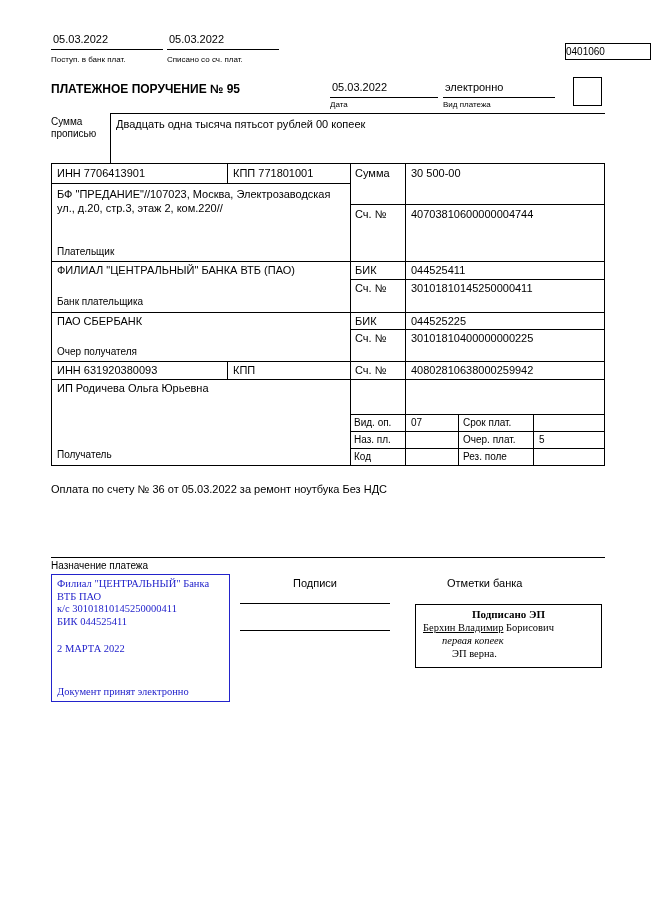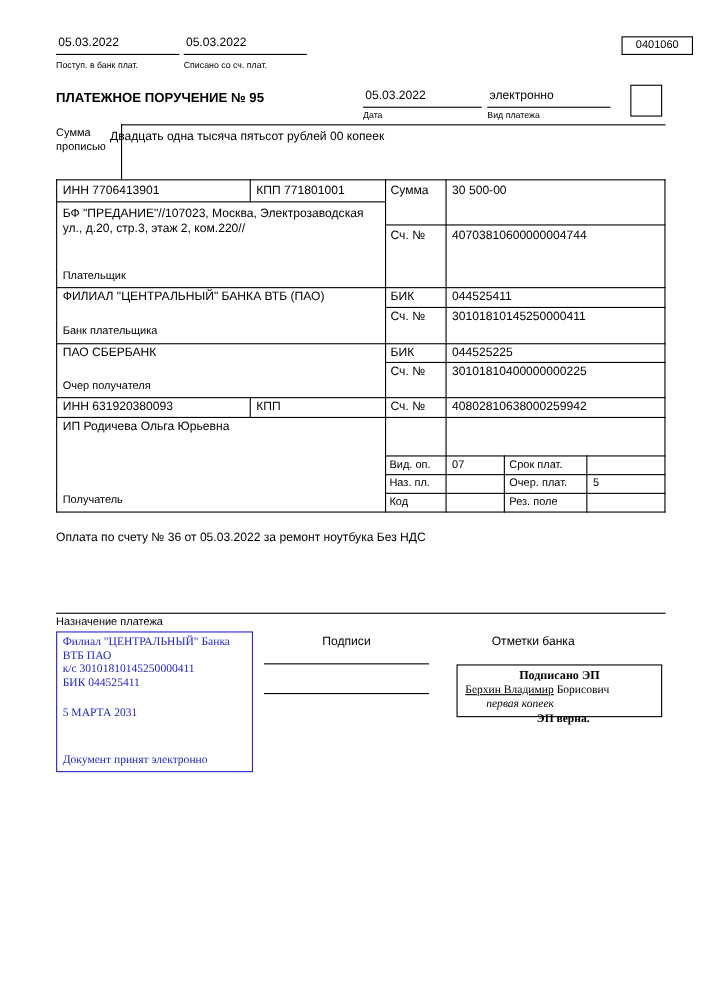--- a/index.html
+++ b/index.html
@@ -24,50 +24,50 @@
     font-family:"Liberation Serif", serif; font-size:10.5px; line-height:12.5px;
     padding:3px 5px; display:flex; flex-direction:column;
   }
   .stamp .date   { margin-top:15px; }
   .stamp .footer { margin-top:auto; }
 
   .sig-caption { position:absolute; left:240px; top:577px; width:150px; text-align:center; font-size:11px; }
   .marks-caption { position:absolute; left:447px; top:577px; font-size:11px; white-space:nowrap; }
 
   .ep {
-    position:absolute; left:415px; top:604px; width:187px; height:48px;
+    position:absolute; left:415px; top:604px; width:187px; height:64px;
     border:1px solid #000; font-family:"Liberation Serif", serif;
     font-size:10.5px; line-height:13px; padding-top:3px;
   }
   .ep .t1 { font-weight:bold; font-size:11px; text-align:center; }
   .ep .t2 { margin-left:7px; }
   .ep .t2 .u { text-decoration:underline; }
   .ep .t3 { font-style:italic; margin-left:26px; }
-  .ep .t4 { font-weight:bold; margin-left:72px; }
+  .ep .t4 { font-weight:normal; margin-left:36px; }
 </style>
 </head>
 <body>
 
 <div class="uf" style="left:51px;top:33px;width:112px">05.03.2022</div>
 <div class="uf" style="left:167px;top:33px;width:112px">05.03.2022</div>
 <div class="sm" style="left:51px;top:55px">Поступ. в банк плат.</div>
 <div class="sm" style="left:167px;top:55px">Списано со сч. плат.</div>
-<div class="box" style="left:565px;top:33px;width:65px;height:17px;font-size:10px;line-height:15px;text-align:center">0401060</div>
+<div class="box" style="left:565px;top:43px;width:86px;height:17px;font-size:10px;line-height:15px;">0401060</div>
 
 <div class="title" style="left:51px;top:82px">ПЛАТЕЖНОЕ ПОРУЧЕНИЕ № 95</div>
 <div class="uf" style="left:330px;top:81px;width:108px">05.03.2022</div>
 <div class="uf" style="left:443px;top:81px;width:112px">электронно</div>
 <div class="box" style="left:573px;top:77px;width:29px;height:29px"></div>
 <div class="sm" style="left:330px;top:100px">Дата</div>
 <div class="sm" style="left:443px;top:100px">Вид платежа</div>
 
 <div class="cap" style="left:51px;top:116px;width:52px;white-space:normal">Сумма прописью</div>
 <div class="ln" style="left:110px;top:113px;width:495px;height:1px"></div>
 <div class="ln" style="left:110px;top:113px;width:1px;height:50px"></div>
-<div class="tw" style="left:100px;top:117px;width:480px">Двадцать одна тысяча пятьсот рублей 00 копеек</div>
+<div class="tw" style="left:116px;top:117px;width:480px">Двадцать одна тысяча пятьсот рублей 00 копеек</div>
 
 <div class="ln" style="left:51px;top:163px;width:554px;height:1px"></div>
 <div class="ln" style="left:51px;top:183px;width:299px;height:1px"></div>
 <div class="ln" style="left:350px;top:204px;width:255px;height:1px"></div>
 <div class="ln" style="left:51px;top:261px;width:554px;height:1px"></div>
 <div class="ln" style="left:350px;top:279px;width:255px;height:1px"></div>
 <div class="ln" style="left:51px;top:312px;width:554px;height:1px"></div>
 <div class="ln" style="left:350px;top:329px;width:255px;height:1px"></div>
 <div class="ln" style="left:51px;top:361px;width:554px;height:1px"></div>
 <div class="ln" style="left:51px;top:379px;width:554px;height:1px"></div>
@@ -130,21 +130,21 @@
 
 <div class="t" style="left:51px;top:483px">Оплата по счету № 36 от 05.03.2022 за ремонт ноутбука Без НДС</div>
 <div class="ln" style="left:51px;top:557px;width:554px;height:1px"></div>
 <div class="cap" style="left:51px;top:560px">Назначение платежа</div>
 
 <div class="stamp">
   <div>Филиал "ЦЕНТРАЛЬНЫЙ" Банка</div>
   <div>ВТБ ПАО</div>
   <div>к/с 30101810145250000411</div>
   <div>БИК 044525411</div>
-  <div class="date">5 МАРТА 2031</div>
+  <div class="date">2 МАРТА 2022</div>
   <div class="footer">Документ принят электронно</div>
 </div>
 
 <div class="sig-caption">Подписи</div>
 <div class="ln" style="left:240px;top:603px;width:150px;height:1px"></div>
 <div class="ln" style="left:240px;top:630px;width:150px;height:1px"></div>
 
 <div class="marks-caption">Отметки банка</div>
 <div class="ep">
   <div class="t1">Подписано ЭП</div>

